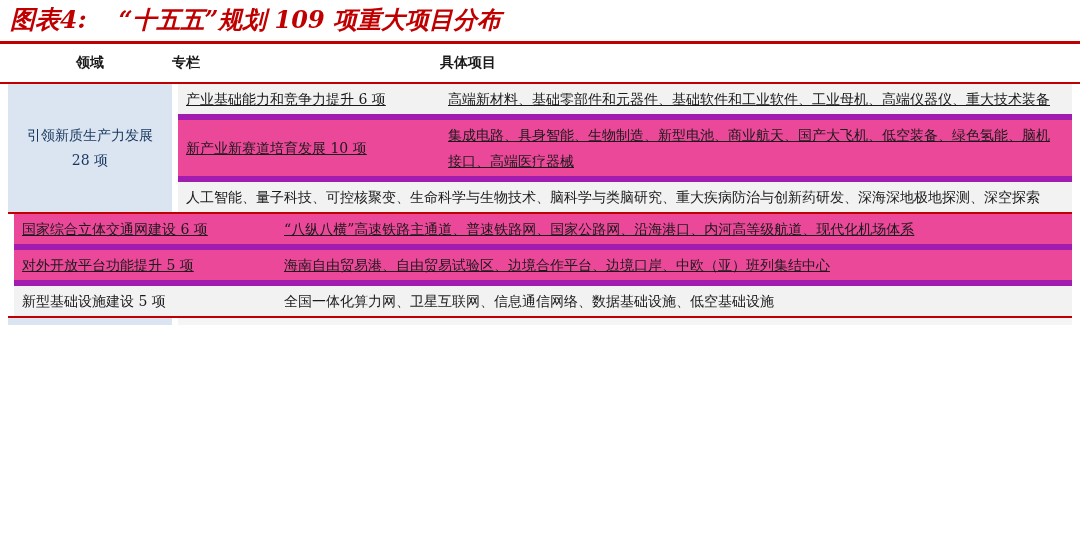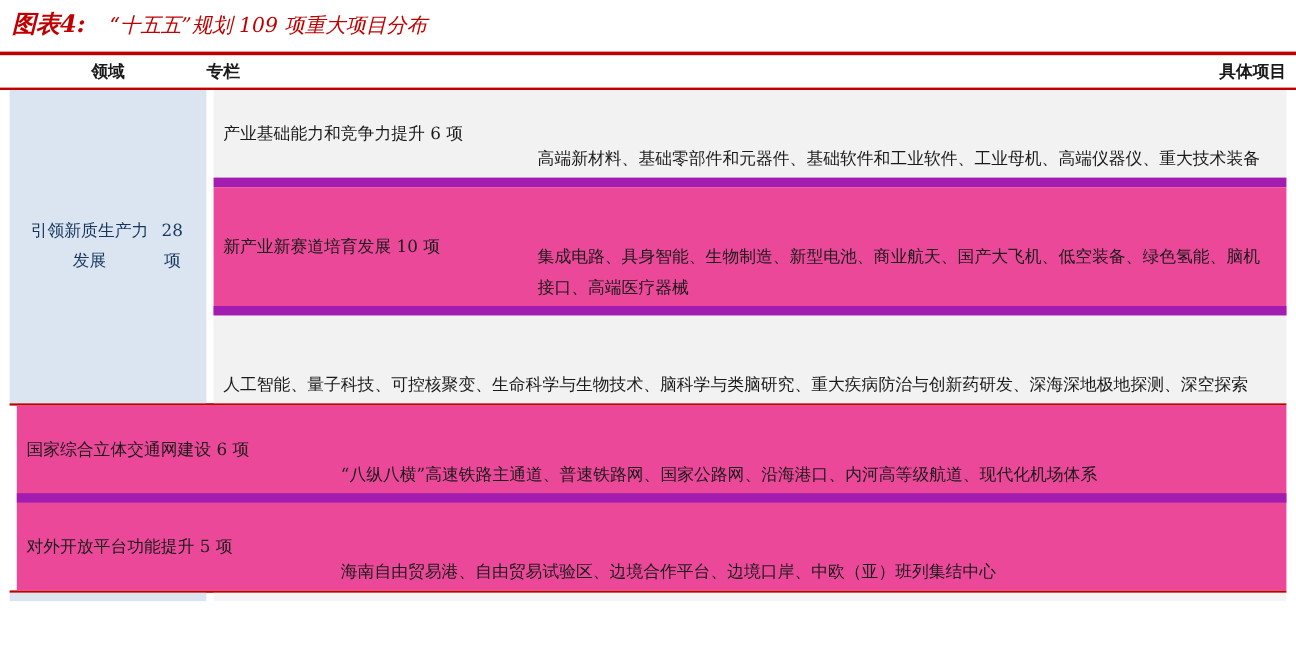--- a/index.html
+++ b/index.html
@@ -4,41 +4,41 @@
 <style>
   :root{
     --red:#c00000; --blue:#dbe5f1; --shade:#f2f2f2; --navy:#17365d; --ink:#1a1a1a;
   }
   *{box-sizing:border-box;}
   body{
     margin:0; width:1080px; height:552px; overflow:hidden; background:#ffffff;
     font-family:"DejaVu Serif","DejaVu Sans",serif; color:var(--ink);
   }
   .title-row{display:flex; align-items:baseline; padding:7px 0 8px 10px;}
-  .title-label{color:var(--red); font-size:20px; line-height:26px; font-weight:bold; font-style:italic; margin-right:20px; white-space:nowrap;}
-  .title-text{color:var(--red); font-size:17px; line-height:26px; font-weight:normal; font-style:italic; white-space:nowrap;text-align:center;}
+  .title-label{color:var(--red); font-size:25px; line-height:26px; font-weight:bold; font-style:italic; margin-right:32px; white-space:nowrap;}
+  .title-text{color:var(--red); font-size:24px; line-height:26px; font-weight:bold; font-style:italic; white-space:nowrap;text-align:center;}
   .rule{height:3px; background:var(--red);}
   .rule.thin{height:2px;}
-  .header-row{display:flex; align-items:center; height:27px; font-weight:bold; font-size:14px; padding:0 8px;}
+  .header-row{display:flex; align-items:center; height:38px; font-weight:bold; font-size:14px; padding:0 8px;}
   .h1{width:164px; text-align:center;}
   .h2{width:268px; text-align:left;}
-  .h3{flex:1; text-align:right;}
+  .h3{flex:1; text-align:left;}
   .table-body{padding:0 8px;}
   .table-section{display:flex; border-bottom:2.5px solid var(--red);}
   .field-cell{
     width:164px; min-width:164px; background:var(--blue); color:var(--navy);
-    display:flex; flex-direction:row; justify-content:center; align-items:center;
+    display:flex; flex-direction:column; justify-content:center; align-items:center;
     text-align:center; font-size:14px; line-height:25px; padding:4px 13px;
   }
   .sec-rows{flex:1; margin-left:6px; display:flex; flex-direction:column;}
   .t-row{display:flex; align-items:center; background:#ec4899;}
   .t-row.shaded{background:var(--shade);}
-  .t-row:not(:last-child){border-bottom:8px solid #a21caf;}
+  .t-row:not(:last-child){border-bottom:6px solid #a21caf;text-decoration:underline;}
   .cell-col{width:262px; min-width:262px; padding:2px 6px 2px 8px; font-size:14px; line-height:26px;}
-  .cell-proj{flex:1; padding:2px 10px 2px 8px; font-size:14px; line-height:26px;margin-top:43px;}
+  .cell-proj{flex:1; padding:2px 10px 2px 8px; font-size:14px; line-height:26px;}
   .sliver{display:flex; height:7px; padding:0 8px;}
   .sliver .b{width:164px; background:var(--blue);}
   .sliver .r{flex:1; background:#f5f5f5; margin-left:6px;}
 </style>
 </head>
 <body>
 
 <div class="page">
   <div class="title-row">
     <span class="title-label">图表4:</span>
@@ -74,20 +74,24 @@
       <div class="table-section">
         <div class="sec-rows">
           <div class="t-row">
             <div class="cell-col">国家综合立体交通网建设 6 项</div>
             <div class="cell-proj">“八纵八横”高速铁路主通道、普速铁路网、国家公路网、沿海港口、内河高等级航道、现代化机场体系</div>
           </div>
           <div class="t-row">
             <div class="cell-col">对外开放平台功能提升 5 项</div>
             <div class="cell-proj">海南自由贸易港、自由贸易试验区、边境合作平台、边境口岸、中欧（亚）班列集结中心</div>
           </div>
+          <div class="t-row shaded">
+            <div class="cell-col">新型基础设施建设 5 项</div>
+            <div class="cell-proj">全国一体化算力网、卫星互联网、信息通信网络、数据基础设施、低空基础设施</div>
+          </div>
         </div>
       </div>
     </div>
   <div class="sliver">
     <div class="b"></div>
     <div class="r"></div>
   </div>
 </div>
 
 </body></html>

